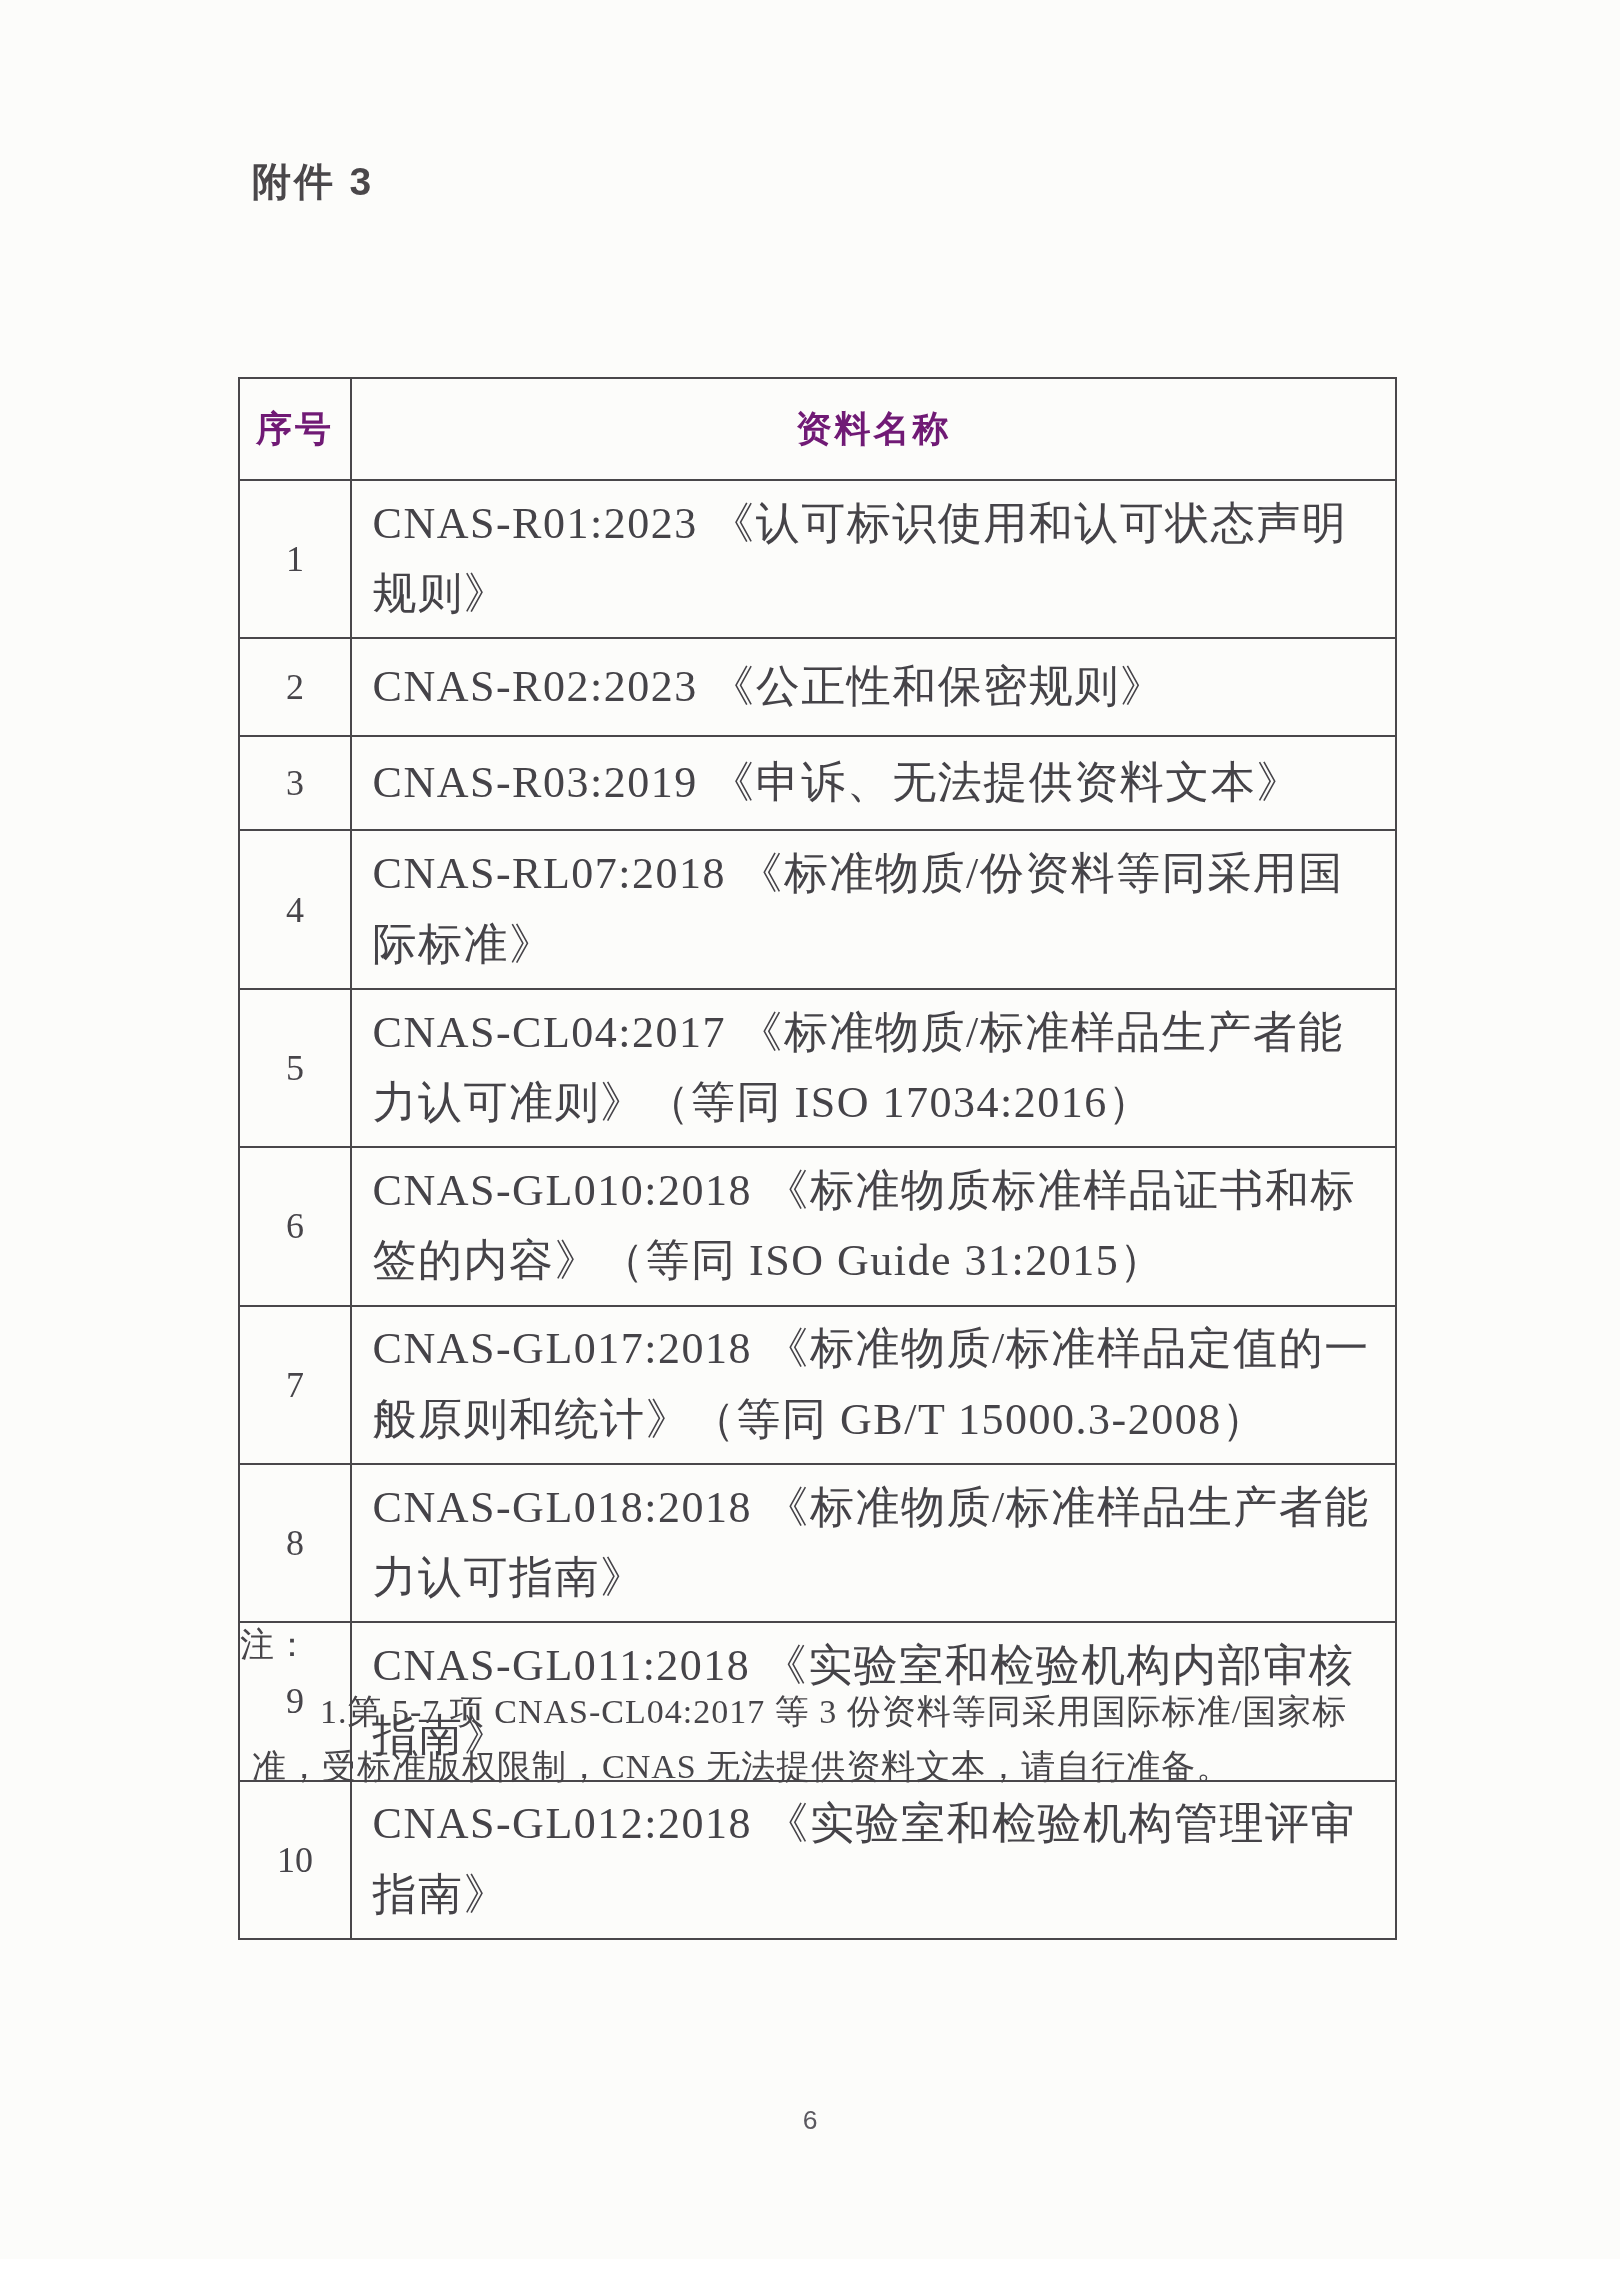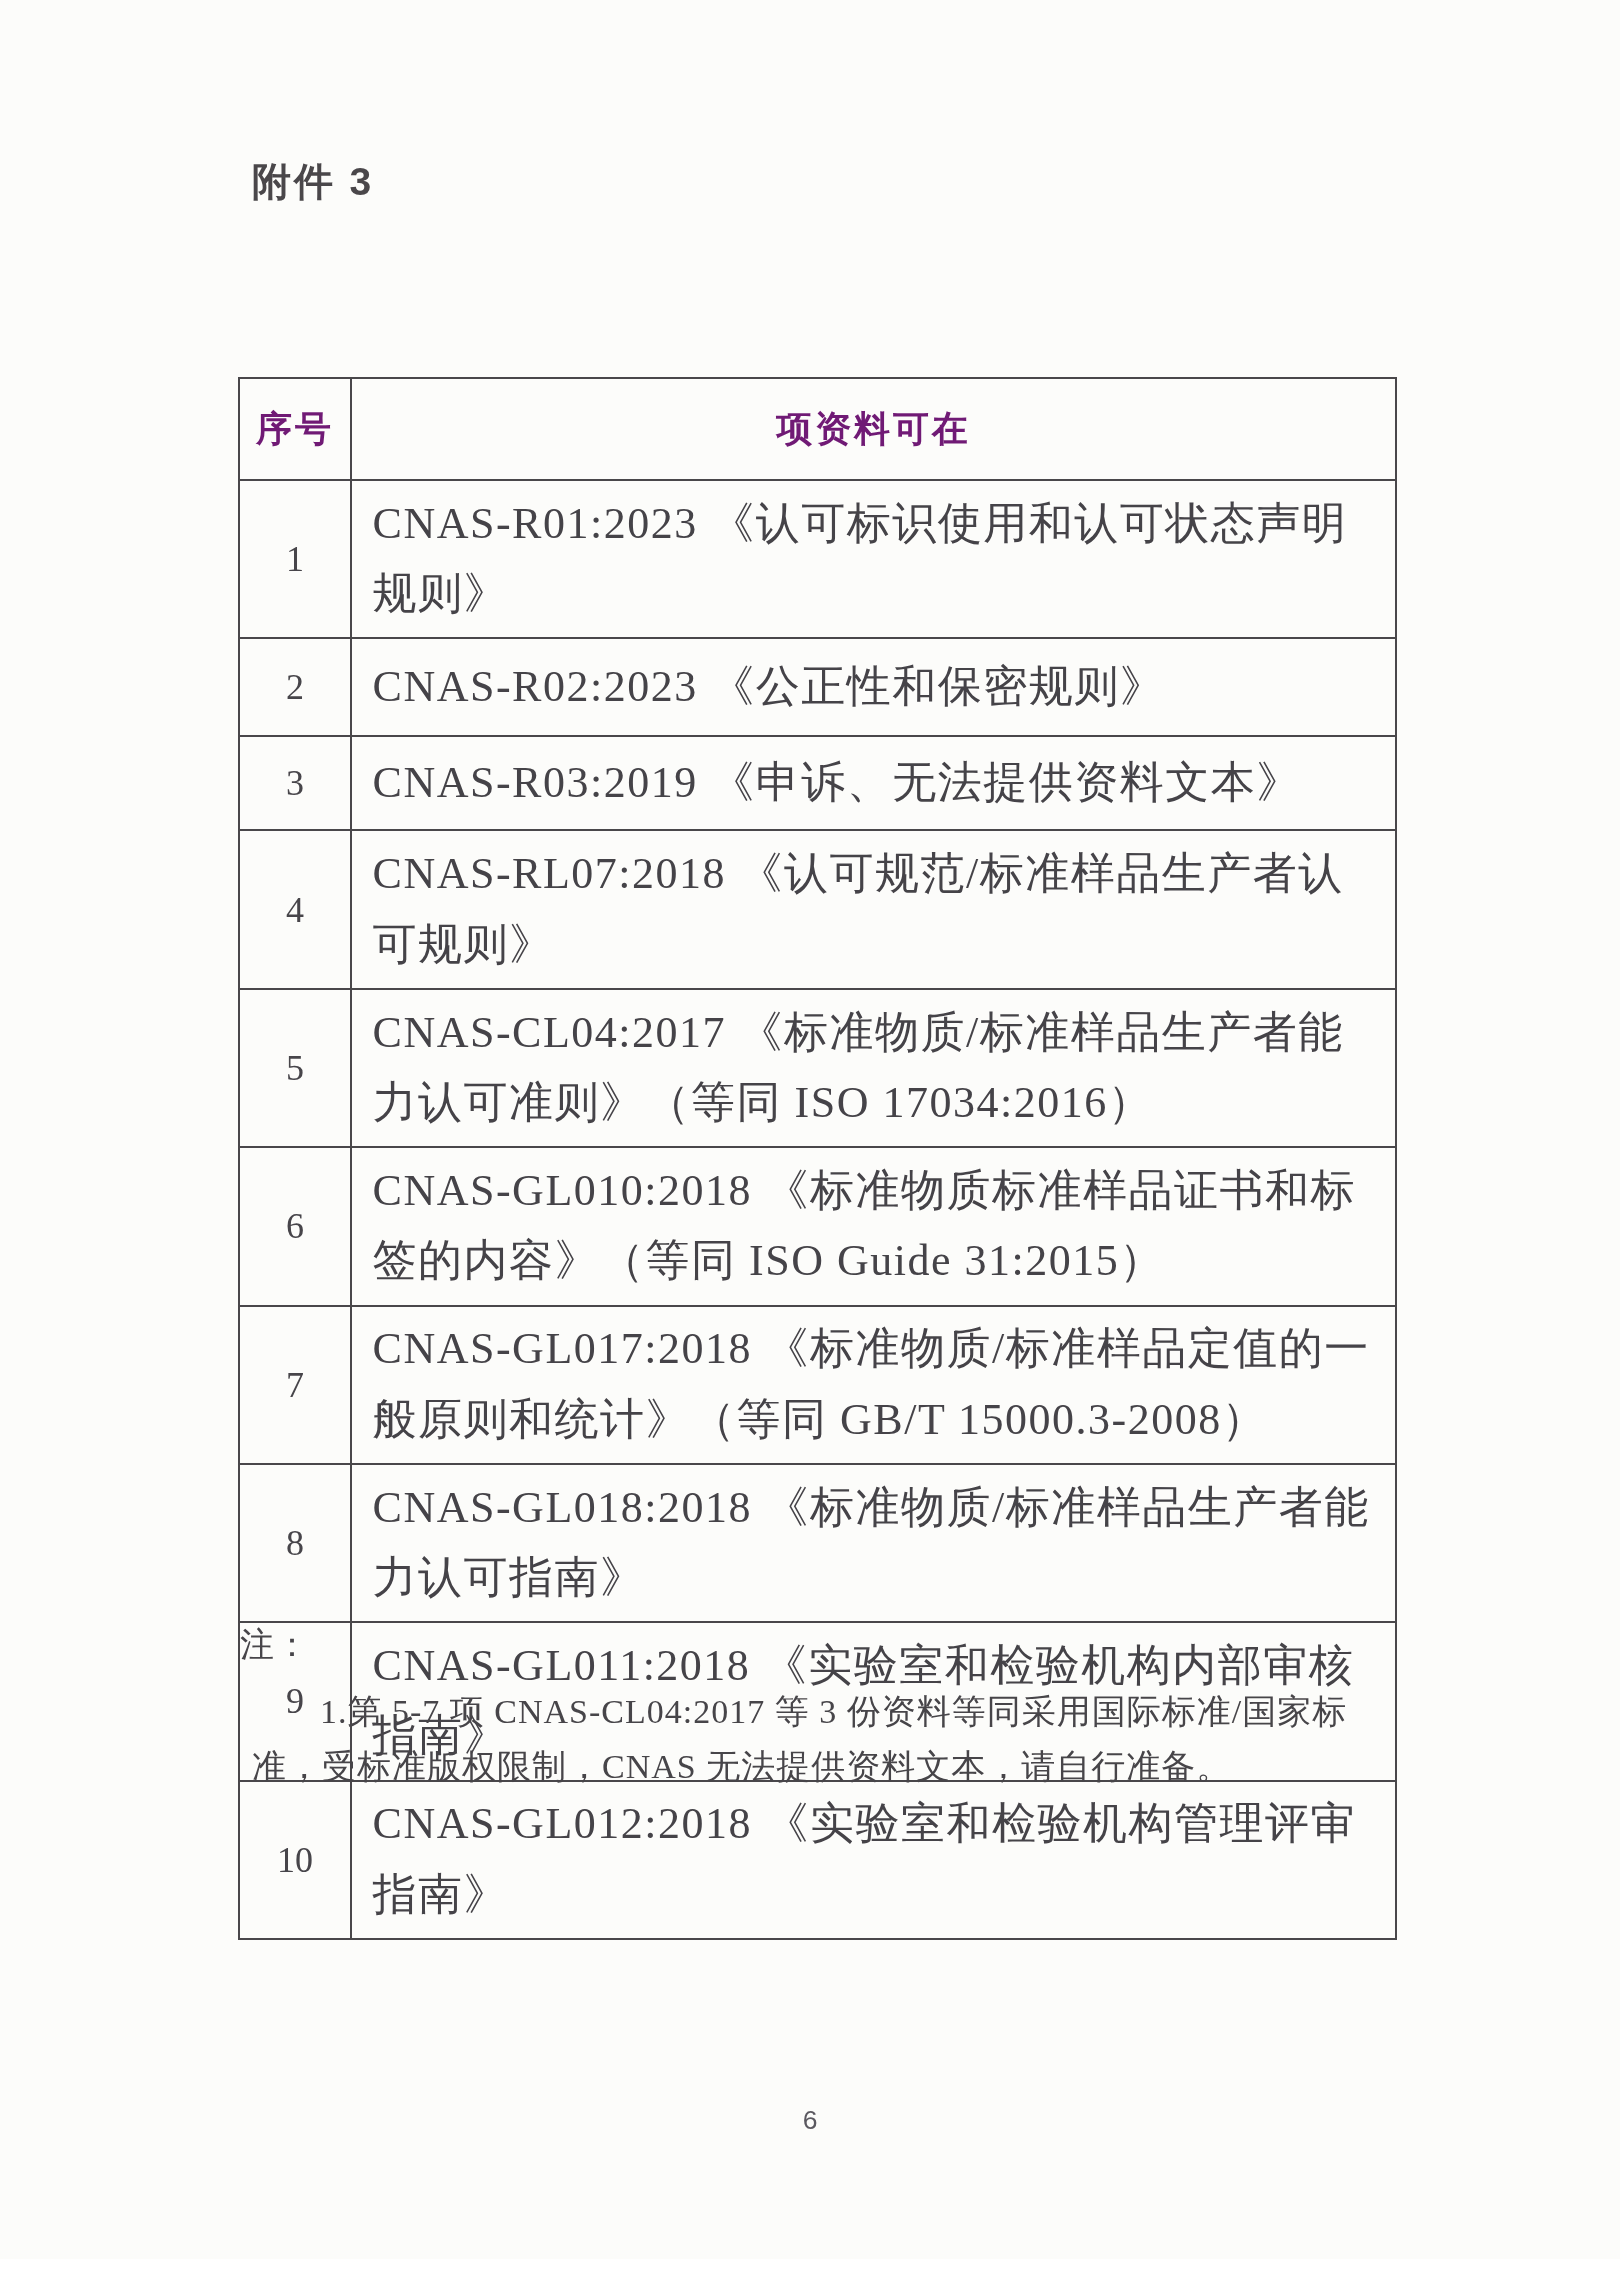--- a/index.html
+++ b/index.html
@@ -104,37 +104,37 @@
 
 <div class="page">
 
   <div class="attachment-label">附件 3</div>
 
 
   <table class="doc-table">
     <tbody>
       <tr class="hr-header">
         <th class="col-index">序号</th>
-        <th class="col-name">项资料可在</th>
+        <th class="col-name">资料名称</th>
       </tr>
       <tr class="hr-1">
         <td class="cell-index">1</td>
         <td class="cell-name">CNAS-R01:2023 《认可标识使用和认可状态声明规则》</td>
       </tr>
       <tr class="hr-2">
         <td class="cell-index">2</td>
         <td class="cell-name">CNAS-R02:2023 《公正性和保密规则》</td>
       </tr>
       <tr class="hr-3">
         <td class="cell-index">3</td>
         <td class="cell-name">CNAS-R03:2019 《申诉、无法提供资料文本》</td>
       </tr>
       <tr class="hr-4">
         <td class="cell-index">4</td>
-        <td class="cell-name">CNAS-RL07:2018 《认可规范/标准样品生产者认可规则》</td>
+        <td class="cell-name">CNAS-RL07:2018 《标准物质/份资料等同采用国际标准》</td>
       </tr>
       <tr class="hr-5">
         <td class="cell-index">5</td>
         <td class="cell-name">CNAS-CL04:2017 《标准物质/标准样品生产者能力认可准则》（等同 ISO 17034:2016）</td>
       </tr>
       <tr class="hr-6">
         <td class="cell-index">6</td>
         <td class="cell-name">CNAS-GL010:2018 《标准物质标准样品证书和标签的内容》（等同 ISO Guide 31:2015）</td>
       </tr>
       <tr class="hr-7">

